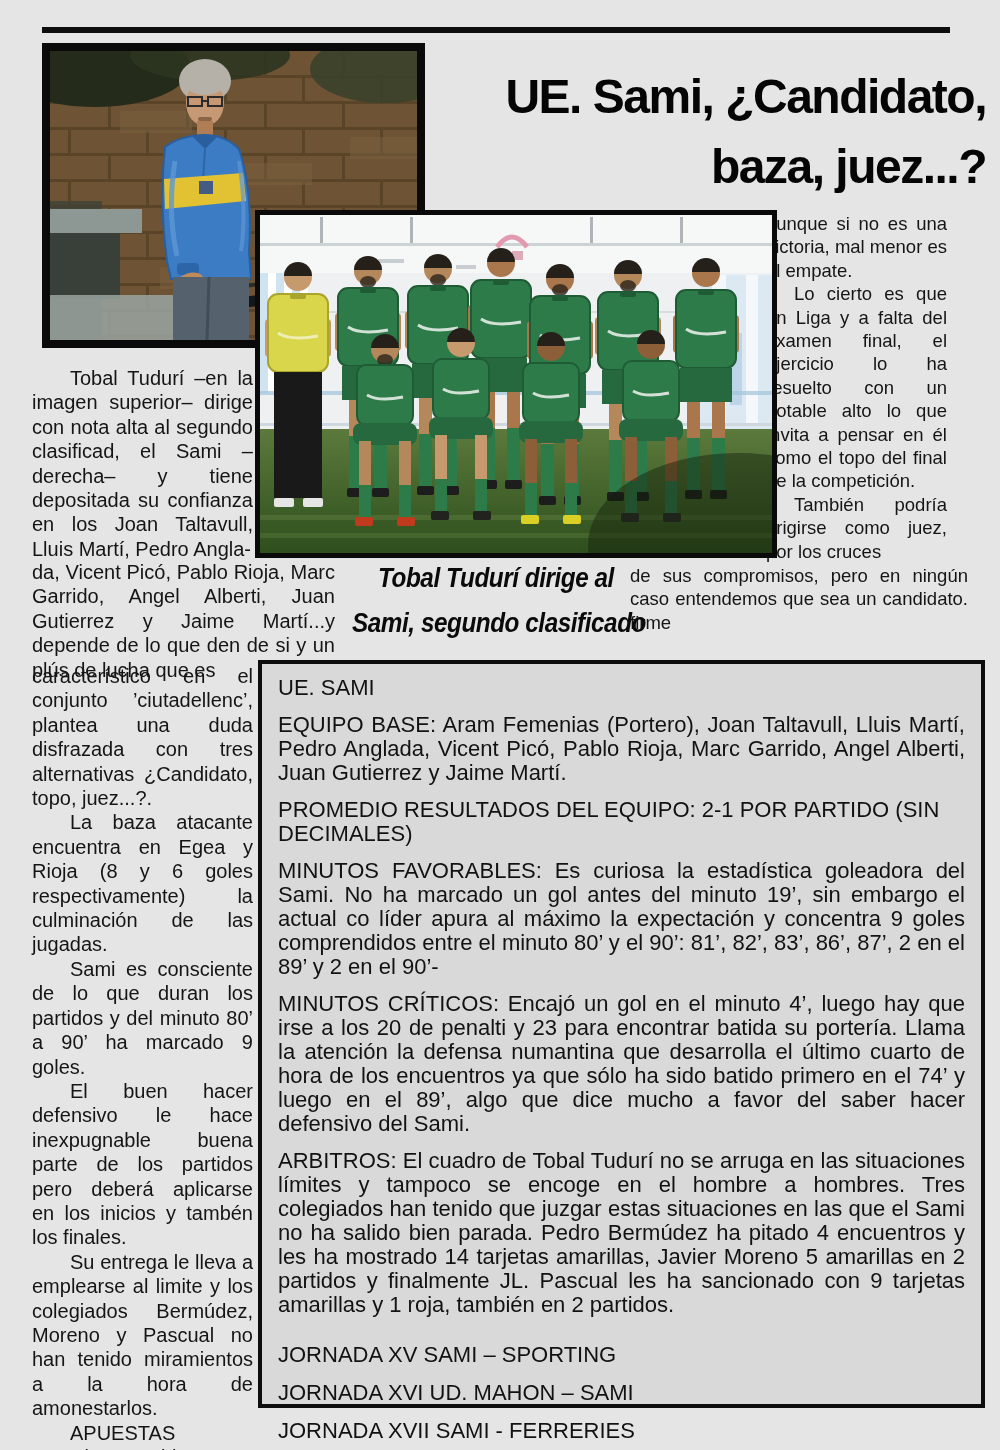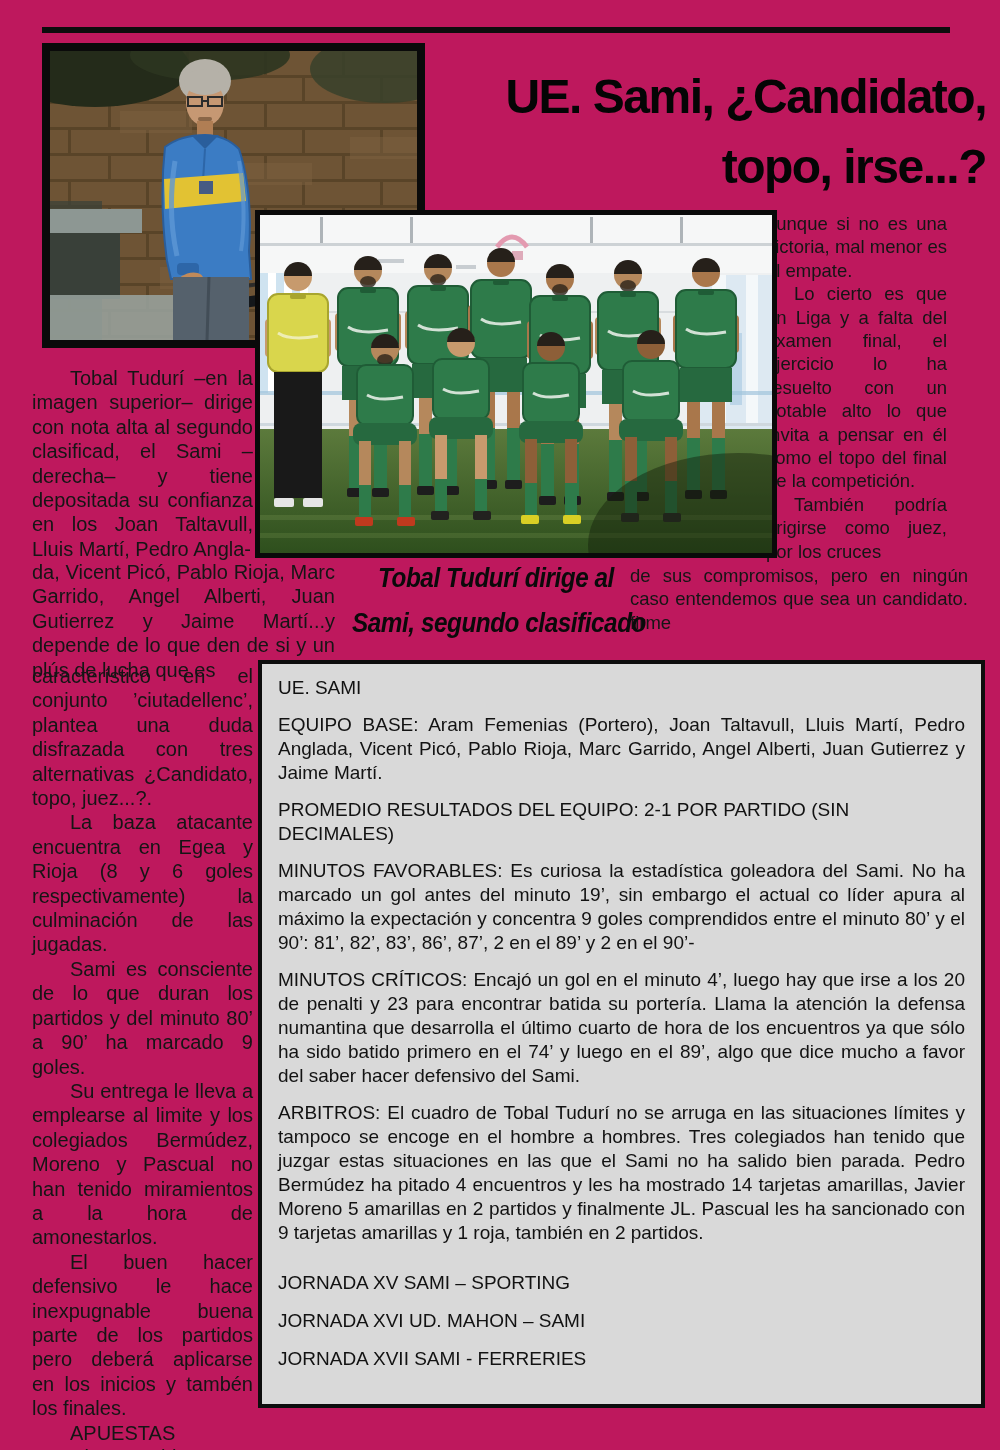--- a/index.html
+++ b/index.html
@@ -1,16 +1,16 @@
 <!DOCTYPE html>
 <html><head>
 <meta charset="utf-8">
 <style>
   html,body { margin:0; padding:0; background:#ffffff; }
-  .page { position:relative; width:1000px; height:1450px; background:#be185d;
+  .page { position:relative; width:1000px; height:1450px; background:#e5e5e5;
           font-family:"Liberation Sans", sans-serif; color:#111; overflow:hidden; }
 
   .rule-top { position:absolute; left:42px; top:27px; width:908px; height:6px; background:#0d0d0d; }
 
   .headline { position:absolute; left:438px; top:62px; width:548px; text-align:right;
               font-weight:bold; font-size:48px; line-height:70px; letter-spacing:-1.5px; color:#050505; }
 
   .coach-photo { position:absolute; left:42px; top:43px; width:383px; height:305px;
                  border:8px solid #0a0a0a; box-sizing:border-box; background:#6e5435; }
   .coach-photo svg { display:block; width:100%; height:100%; }
@@ -33,21 +33,21 @@
 
   .colR { font-size:18.5px; line-height:23.4px; text-align:justify; color:#151515; }
   .r-narrow { position:absolute; left:766px; top:212px; width:181px; }
   .r-narrow p { margin:0; text-indent:28px; }
   .r-narrow p.noindent { text-indent:0; }
   .r-wide { position:absolute; left:630px; top:564px; width:338px; font-size:18.5px;
             line-height:23.4px; text-align:justify; color:#151515; }
 
   .info-box { position:absolute; left:258px; top:660px; width:727px; height:748px;
               box-sizing:border-box; background:#d9d9d9; border:4px solid #0d0d0d;
-              padding:12px 16px 10px 16px; font-size:19px; line-height:24px; color:#121212; z-index:2; }
+              padding:12px 16px 10px 16px; font-size:22px; line-height:24px; color:#121212; z-index:2; }
   .info-box p { margin:0 0 13px 0; text-align:justify; }
   .info-box p.plain { text-align:left; }
   .jornadas { margin-top:26px; }
   .jornadas p { margin:0 0 14px 0; text-align:left; }
 </style>
 </head>
 <body>
 
 <div class="page">
 
@@ -151,21 +151,21 @@
         <rect x="-28" y="212" width="22" height="12" rx="4" fill="#2d66a8"></rect>
         <ellipse cx="-15" cy="231" rx="14" ry="9" fill="#c08a5a" transform="rotate(-18 -15 231)"></ellipse>
         <rect x="-32" y="226" width="76" height="63" fill="#55616c"></rect>
         <path d="M 4 226 L 2 289" stroke="#424d57" stroke-width="3"></path>
       </g>
     </svg>
   </div>
 
   <div class="headline">
     <div>UE. Sami, ¿Candidato,</div>
-    <div>topo, irse...?</div>
+    <div>baza, juez...?</div>
   </div>
 
   <div class="colR r-narrow">
     <p class="noindent">aunque si no es una victoria, mal menor es el empate.</p>
     <p>Lo cierto es que en Liga y a falta del examen final, el ejercicio lo ha resuelto con un notable alto lo que invita a pensar en él como el topo del final de la competición.</p>
     <p>También podría erigirse como juez, por los cruces</p>
   </div>
   <div class="r-wide">de sus compromisos, pero en ningún caso entendemos que sea un candidato. firme</div>
 
   <div class="team-photo">
@@ -364,22 +364,22 @@
   <div class="colL seg1">
     <p>Tobal Tudurí –en la imagen superior– dirige con nota alta al segundo clasificad, el Sami –derecha– y tiene depositada su confianza en los Joan Taltavull, Lluis Martí, Pedro Angla-</p>
   </div>
   <div class="colL seg2">
     <p class="noindent">da,  Vicent Picó, Pablo Rioja, Marc Garrido, Angel Alberti, Juan Gutierrez y Jaime Martí...y depende de lo que den de si y un plús de lucha que es</p>
   </div>
   <div class="colL seg3">
     <p class="noindent">característico en el conjunto ’ciutadellenc’, plantea una duda disfrazada con tres alternativas ¿Candidato, topo, juez...?.</p>
     <p>La baza atacante encuentra en Egea y Rioja (8 y 6 goles respectivamente) la culminación de las jugadas.</p>
     <p>Sami es consciente de lo que duran los partidos y del minuto 80’ a 90’ ha marcado 9 goles.</p>
+    <p>El buen hacer defensivo le hace inexpugnable buena parte de los partidos pero deberá aplicarse en los inicios y tambén los finales.</p>
     <p>Su entrega le lleva a emplearse al limite y los colegiados Bermúdez, Moreno y Pascual no han tenido miramientos a la hora de amonestarlos.</p>
-    <p>El buen hacer defensivo le hace inexpugnable buena parte de los partidos pero deberá aplicarse en los inicios y tambén los finales.</p>
     <p>APUESTAS</p>
     <p>Cinco tablas son demasiados empates</p>
   </div>
 
   <div class="info-box">
     <p class="plain">UE. SAMI</p>
     <p>EQUIPO BASE: Aram Femenias (Portero), Joan Taltavull,  Lluis Martí, Pedro Anglada,  Vicent Picó, Pablo Rioja, Marc Garrido, Angel Alberti, Juan Gutierrez y Jaime Martí.</p>
     <p class="plain">PROMEDIO RESULTADOS DEL EQUIPO: 2-1 POR PARTIDO (SIN DECIMALES)</p>
     <p>MINUTOS FAVORABLES: Es curiosa la estadística goleadora del Sami. No ha marcado un gol antes del minuto 19’, sin embargo el actual co líder apura al máximo la expectación y concentra 9 goles comprendidos entre el minuto 80’ y el 90’: 81’, 82’, 83’, 86’, 87’, 2 en el 89’ y 2 en el 90’-</p>
     <p>MINUTOS CRÍTICOS: Encajó un gol en el minuto 4’, luego hay que irse a los 20 de penalti y 23 para encontrar batida su portería. Llama la atención la defensa numantina que desarrolla  el último cuarto  de hora de los encuentros ya que sólo ha sido batido primero en el 74’ y luego en el 89’, algo que dice mucho a favor del saber hacer defensivo del Sami.</p>

